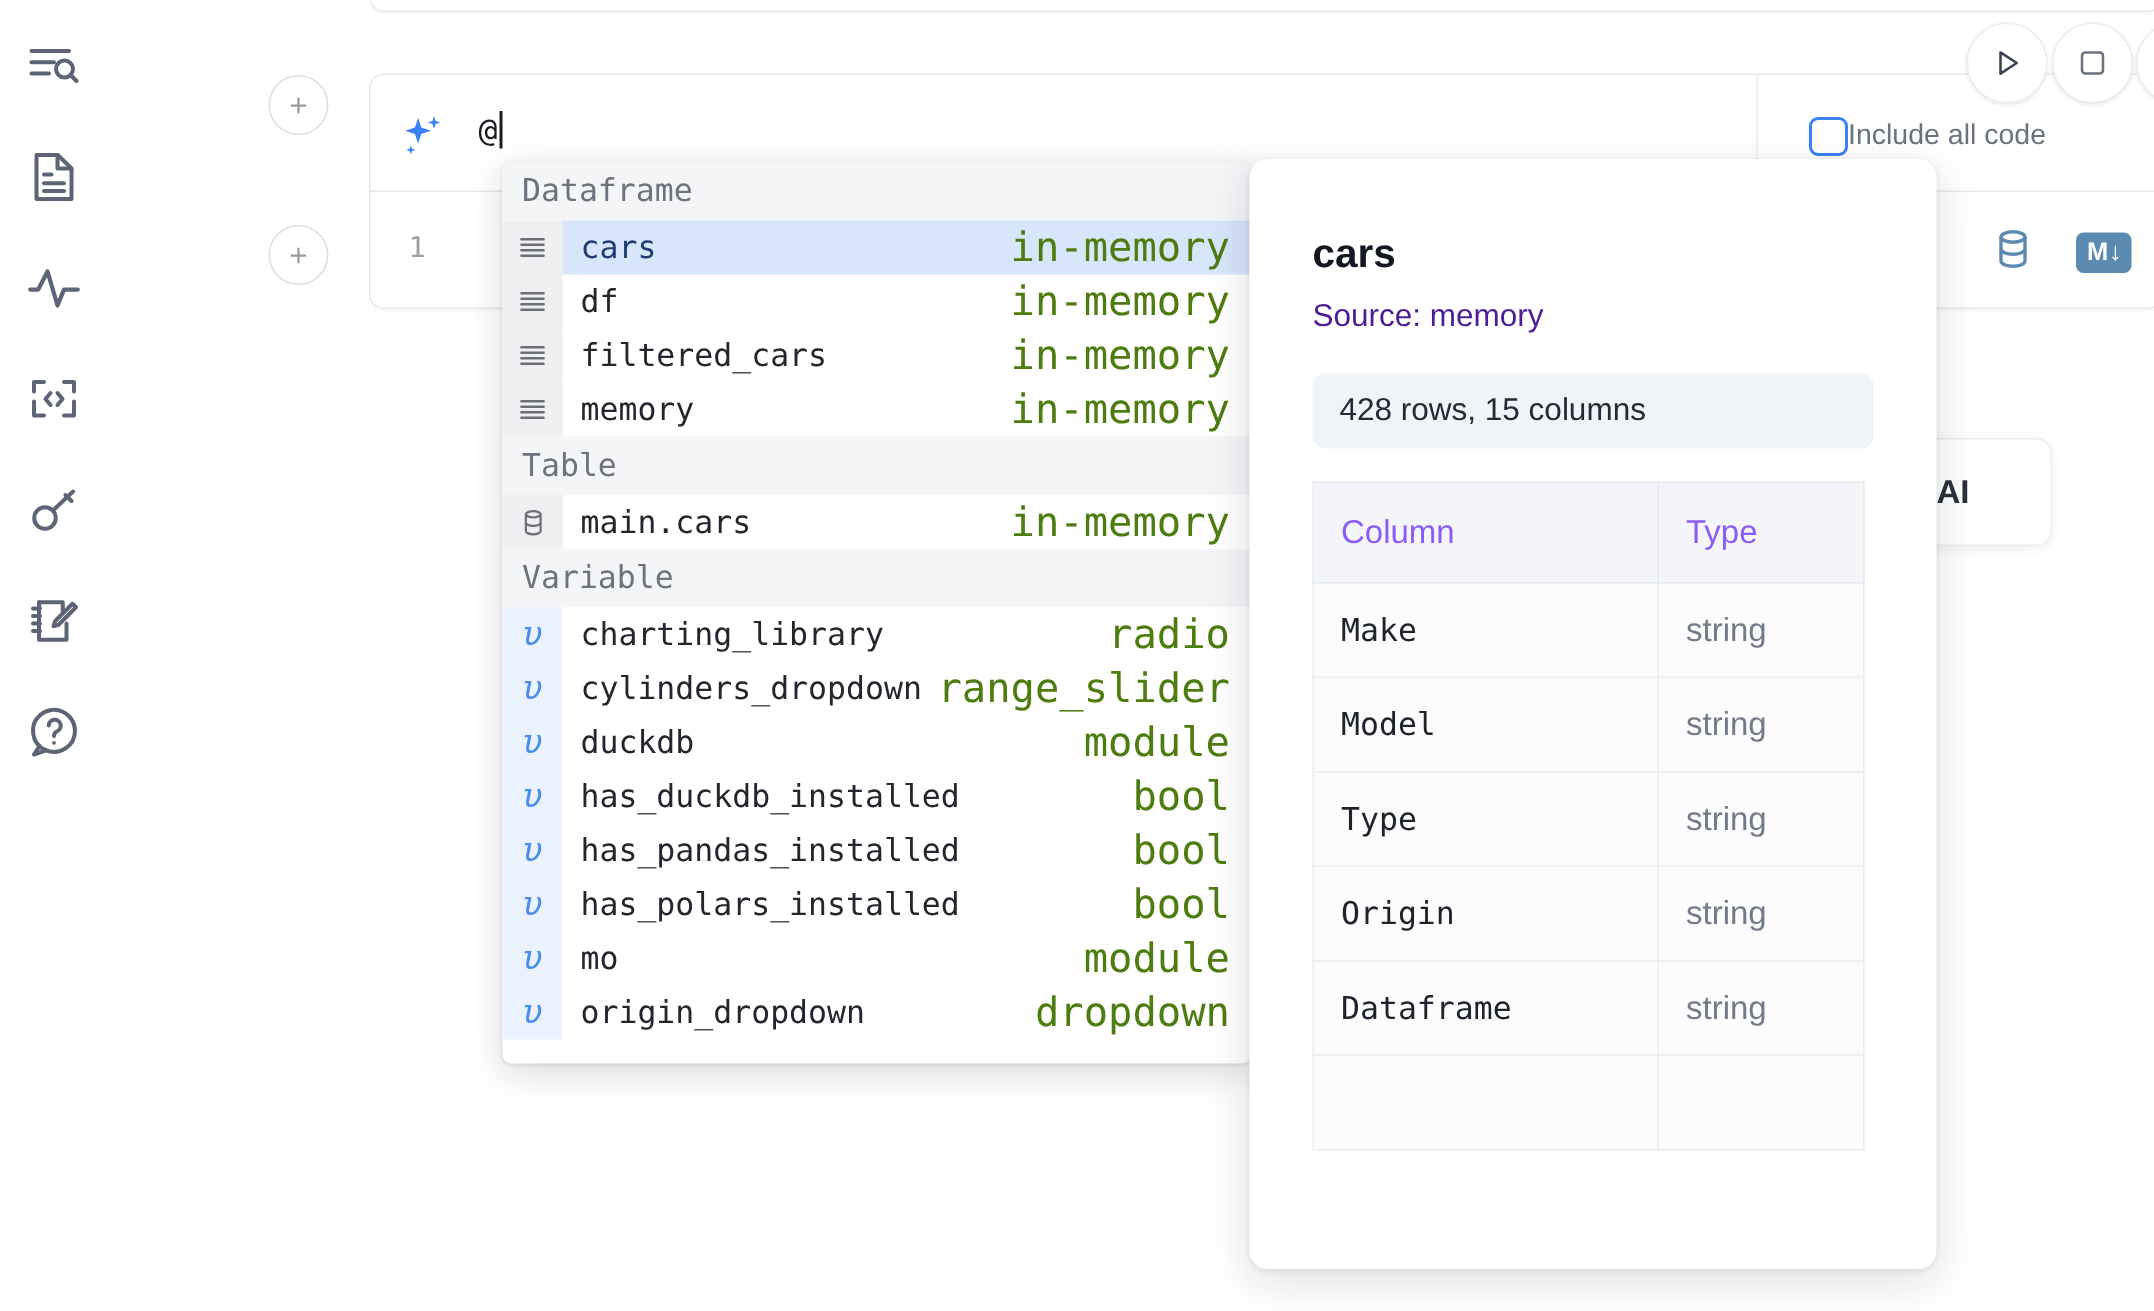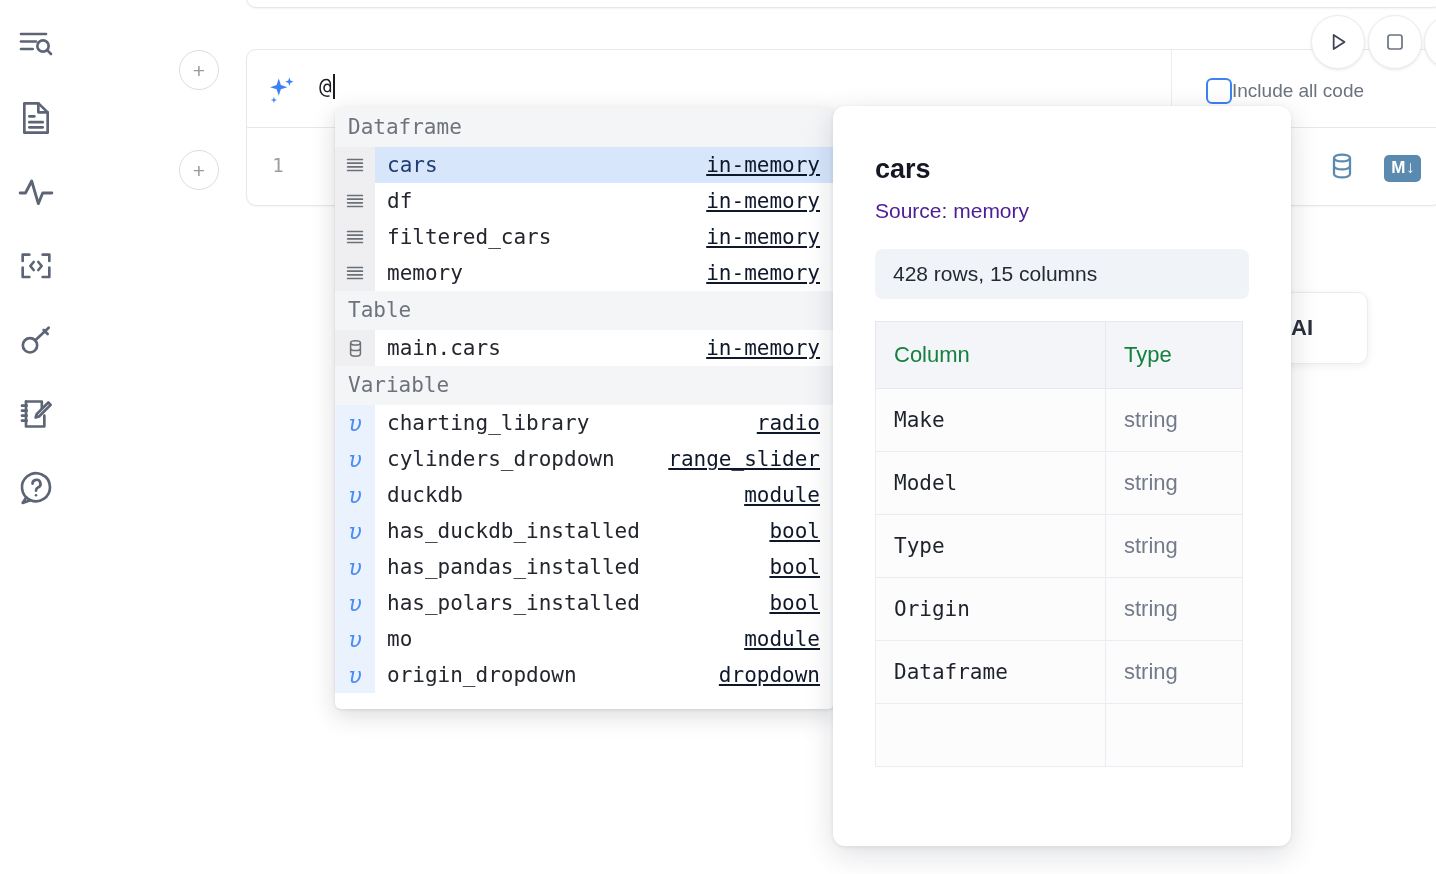--- a/index.html
+++ b/index.html
@@ -224,23 +224,22 @@
     flex: 1; height: 36px;
     display: flex; align-items: center; justify-content: space-between;
     padding: 0 14px 0 12px;
   }
   .ac-name {
     font-size: 21px; color: #23262d;
     white-space: nowrap;
   }
   .ac-item.sel .ac-name { color: #1f3d70; }
   .ac-kind {
-    font-size: 21px; color: #0f172a;
+    font-size: 27px; color: #4d7c0f;
     white-space: nowrap;
-    text-decoration: underline;
   }
 
   
   .detail {
     position: absolute;
     left: 833px; top: 106px;
     width: 458px; height: 740px;
     background: #ffffff;
     border-radius: 12px;
     box-shadow: 0 8px 30px rgba(16,24,40,.14), 0 1px 4px rgba(16,24,40,.08);
@@ -268,21 +267,21 @@
     width: 368px;
     border-collapse: collapse;
     table-layout: fixed;
   }
   .detail-table th {
     background: #f3f5f9;
     border: 1px solid #e4e8ef;
     text-align: left;
     font-weight: normal;
     font-size: 22px;
-    color: #15803d;
+    color: #8b5cf6;
     padding: 20px 18px;
   }
   .detail-table td {
     border: 1px solid #e9edf3;
     padding: 18px 18px;
     font-size: 22px;
     background: #fcfcfd;
   }
   .detail-table td.c-col {
     font-family: "DejaVu Sans Mono", "Liberation Mono", monospace;

